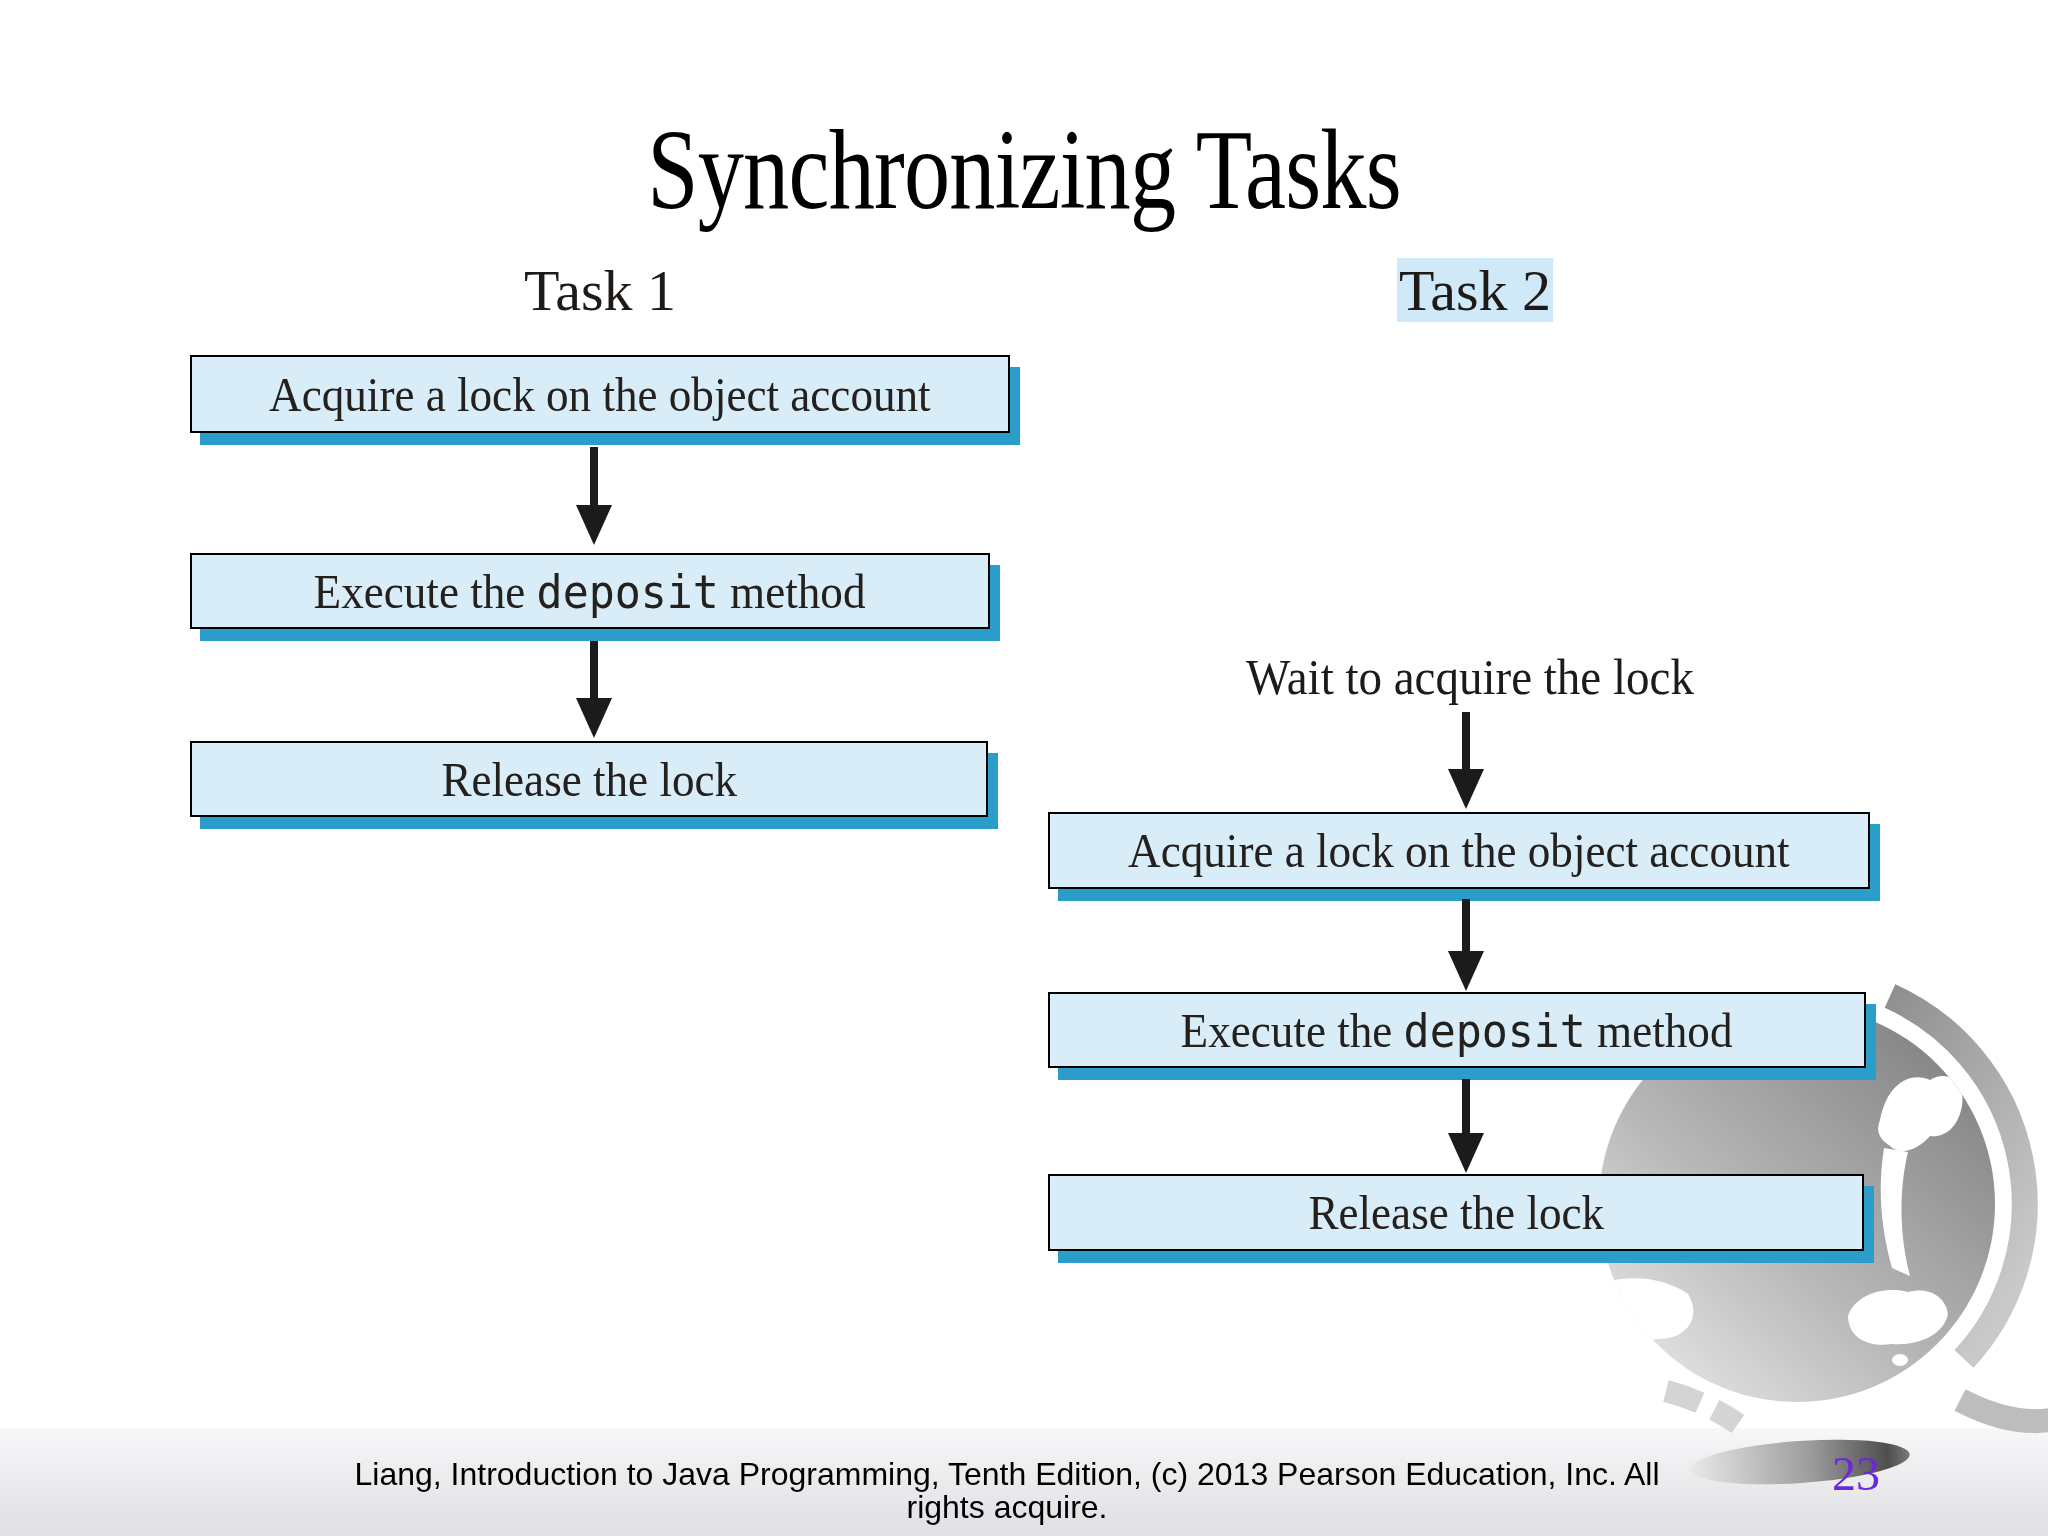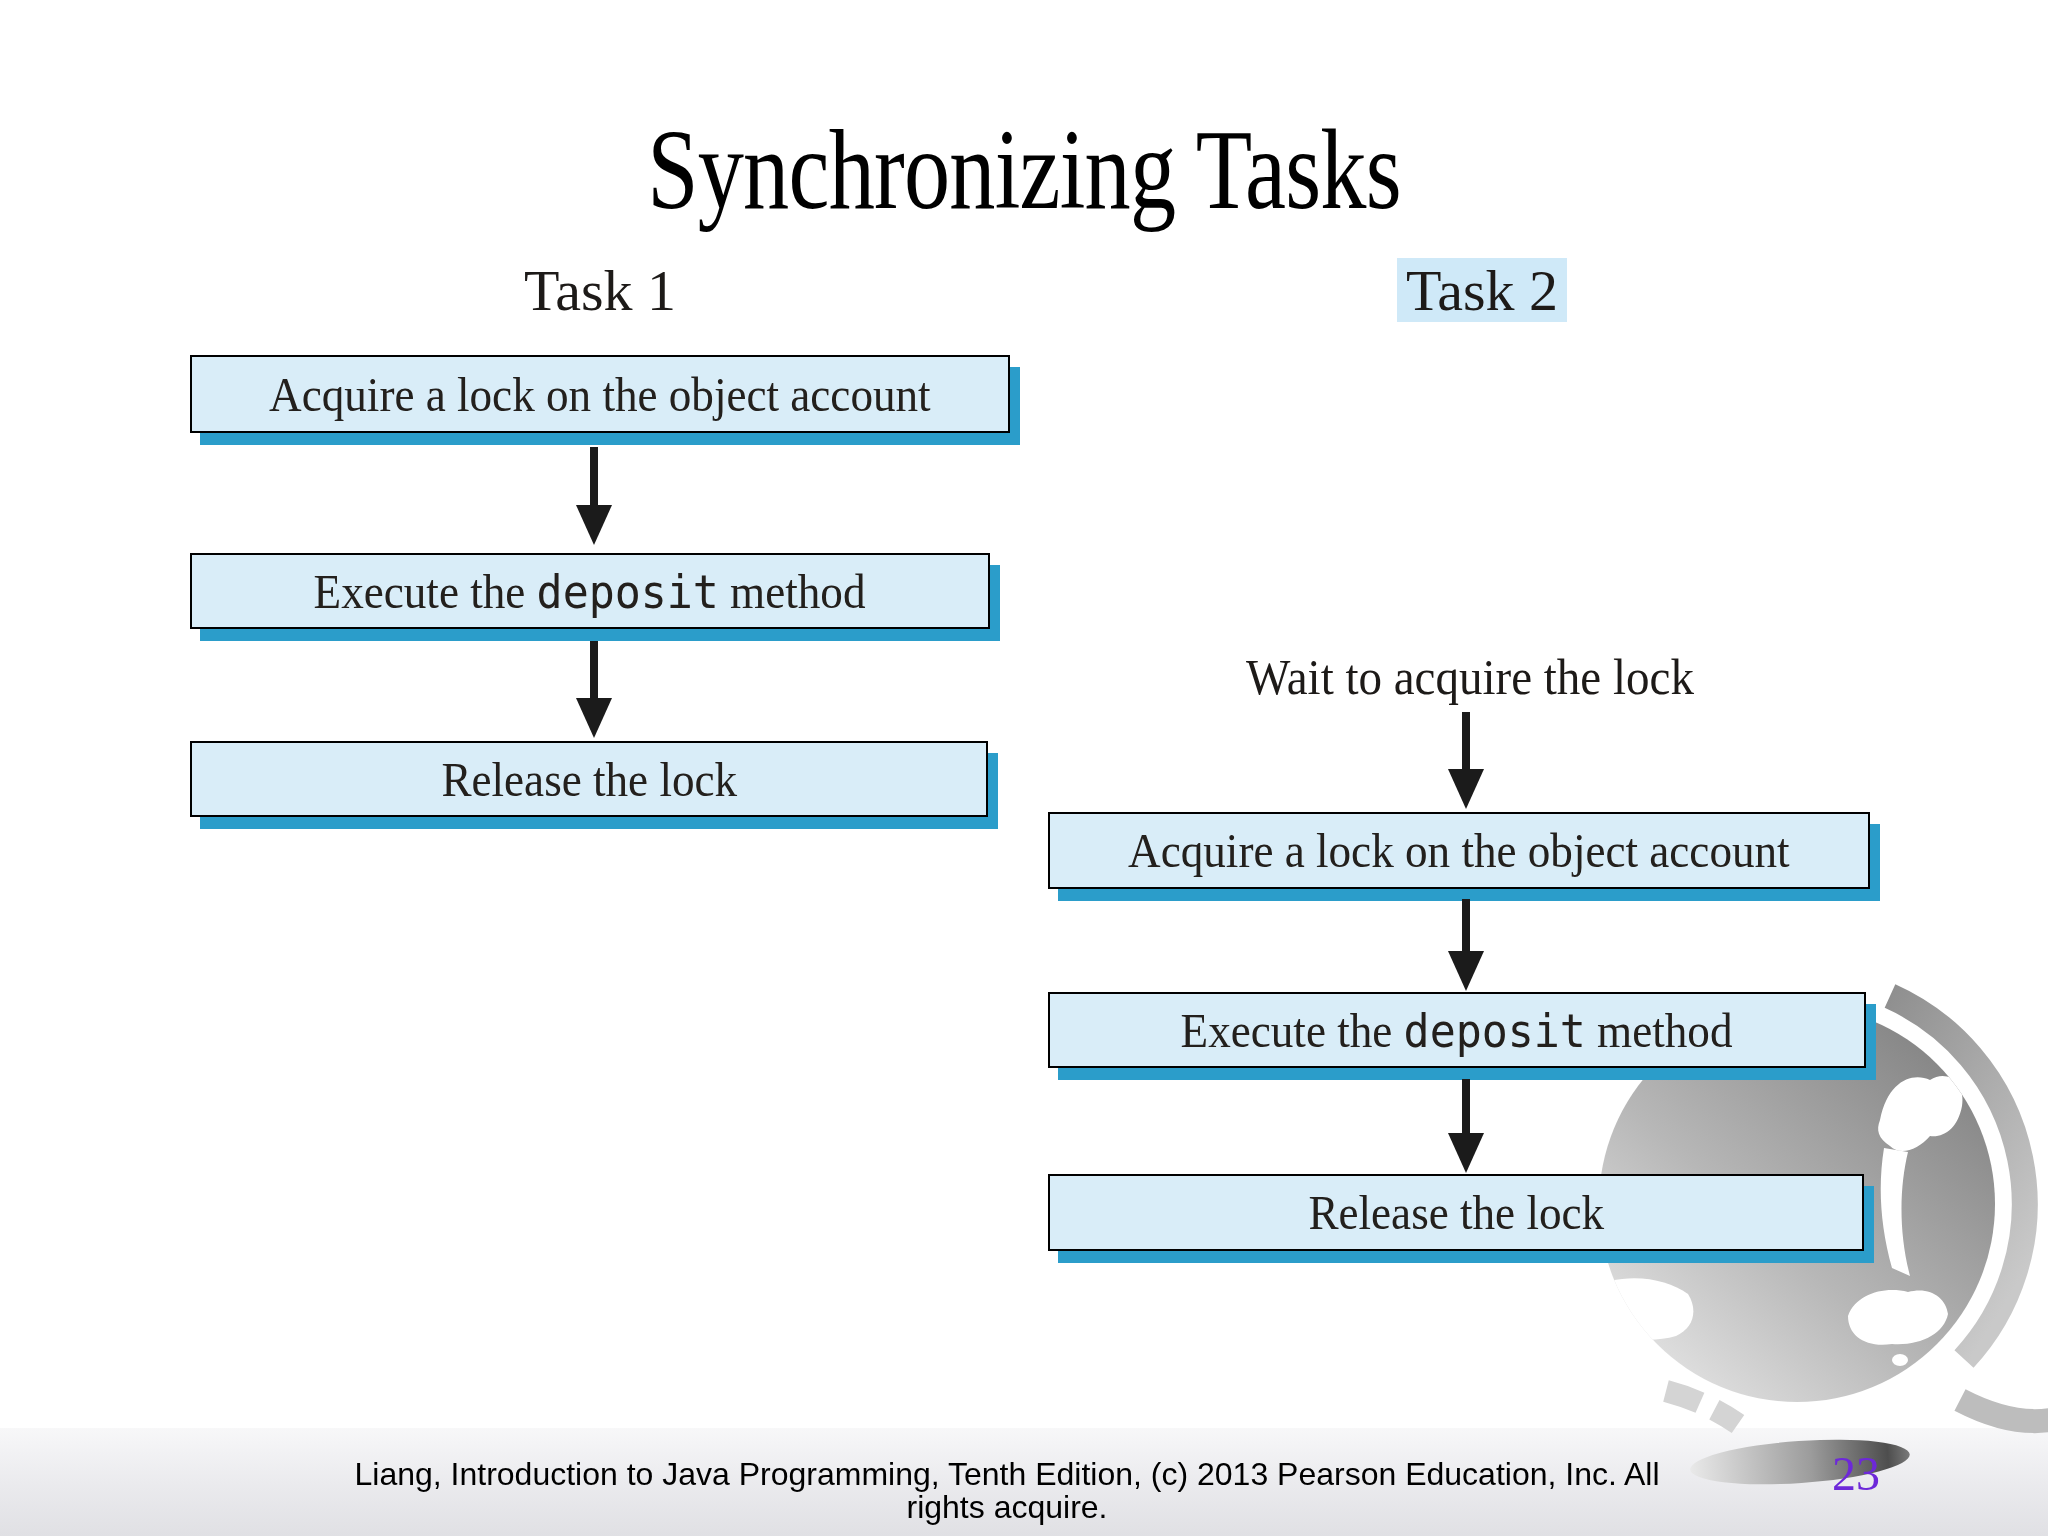--- a/index.html
+++ b/index.html
@@ -12,21 +12,21 @@
 
   
   .title{position:absolute;left:0;width:2048px;top:104px;text-align:center;
          font-size:114px;line-height:1.15;letter-spacing:-1px;color:#000;
          transform:scaleX(0.81);transform-origin:50% 50%;white-space:nowrap;z-index:2;}
 
   
   .col-label{position:absolute;display:flex;align-items:center;justify-content:center;
              font-size:58px;color:#1d1a18;z-index:2;white-space:nowrap;}
   .col-label.t1{left:450px;top:258px;width:300px;height:64px;}
-  .col-label.t2{left:1397px;top:258px;width:170px;height:64px;background:#cfe9f8;}
+  .col-label.t2{left:1397px;top:258px;width:156px;height:64px;background:#cfe9f8;}
 
   
   .fbox{position:absolute;box-sizing:border-box;background:#d9edf8;border:2px solid #000000;
         box-shadow:10px 12px 0 #2b9dca;display:flex;align-items:center;justify-content:center;
         z-index:2;font-size:48px;color:#23201d;}
   .fbox .lbl{transform:scaleX(0.94);white-space:nowrap;}
   .mono{font-family:"DejaVu Sans Mono", monospace;font-size:46px;}
 
   .b-t1-acquire{left:190px;top:355px;width:820px;height:78px;}
   .b-t1-execute{left:190px;top:553px;width:800px;height:76px;}

